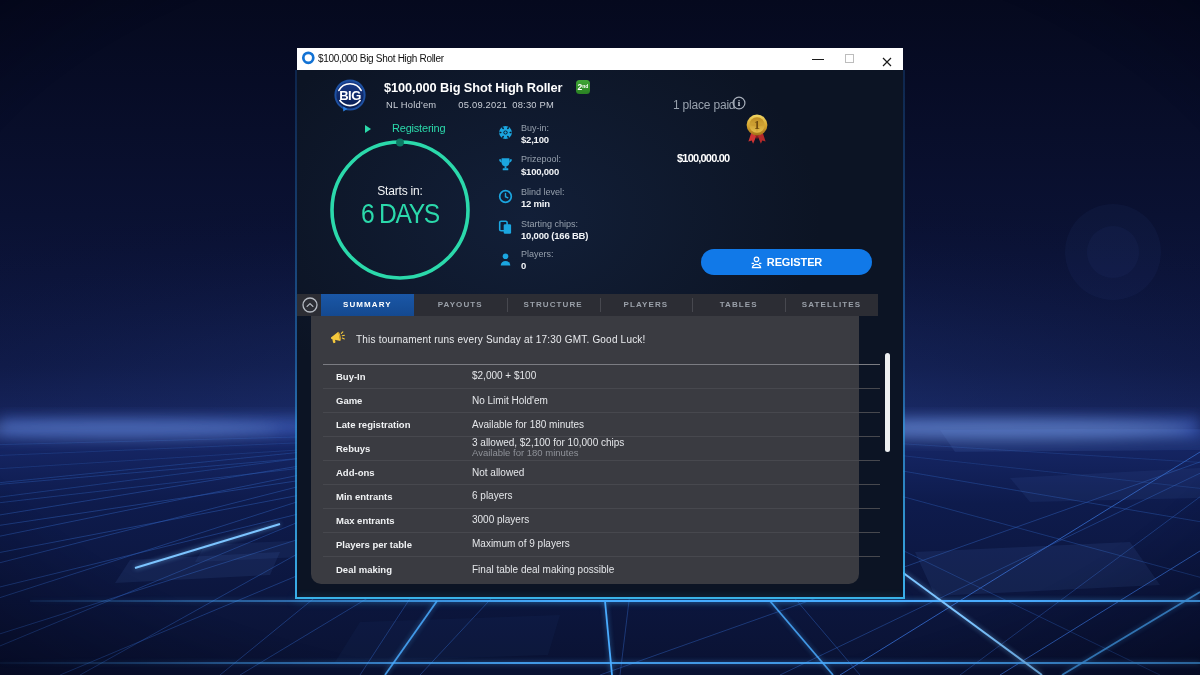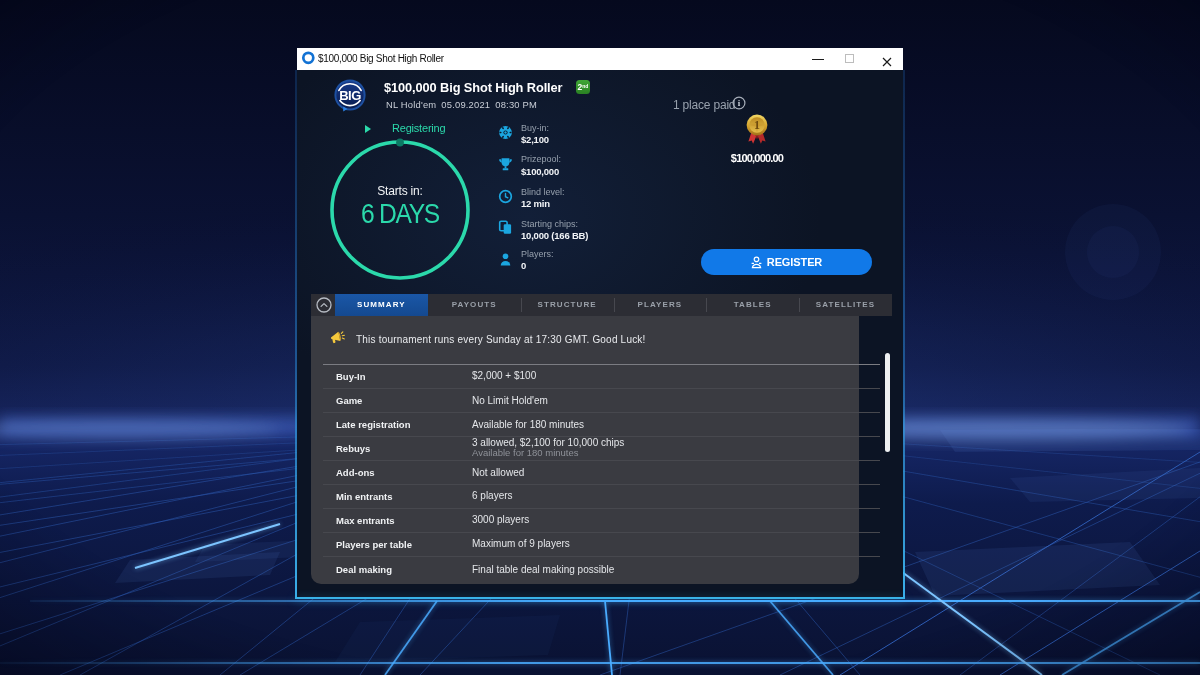--- a/index.html
+++ b/index.html
@@ -4,21 +4,21 @@
 *{margin:0;padding:0;box-sizing:border-box}
 html,body{width:1200px;height:675px;overflow:hidden;background:#0a1034;font-family:"Liberation Sans",sans-serif;position:relative}
 #win{position:absolute;left:297px;top:48px;width:606px;height:549px}
 #tbar{position:absolute;left:0;top:0;width:606px;height:22px;background:#fff}
 #tbar .ttl{position:absolute;left:21px;top:0;line-height:22px;font-size:10px;color:#101010;letter-spacing:-0.3px}
 .fedge{position:absolute;width:2px;top:22px;height:529px;background:linear-gradient(rgba(25,70,125,0.45) 0%,rgba(40,130,200,0.55) 55%,rgba(62,185,245,0.95) 100%)}
 #fbot{position:absolute;left:-2px;top:549px;width:610px;height:2px;background:#39b2e8;box-shadow:0 2px 8px rgba(50,170,240,0.55)}
 #wbody{position:absolute;left:0;top:22px;width:606px;height:527px;background:radial-gradient(ellipse 420px 300px at 38% 28%, #121f38 0%, #0c1424 70%)}
 .slab{position:absolute;left:224px;font-size:9px;color:#96a0ad;letter-spacing:0px}
 .sval{position:absolute;left:224px;font-size:9.5px;font-weight:bold;color:#f2f4f7;letter-spacing:-0.2px}
-#tabbar{position:absolute;left:14px;top:224px;width:581px;height:22px;background:#2c2d34}
+#tabbar{position:absolute;left:0;top:224px;width:581px;height:22px;background:#2c2d34}
 .tab{position:absolute;top:0;height:22px;line-height:22px;text-align:center;font-size:8px;font-weight:bold;letter-spacing:1.1px;color:#9aa0a9}
 .tabon{background:linear-gradient(#1a57a7,#144990);color:#fff}
 .tsep{position:absolute;left:0;top:4px;width:1px;height:14px;background:#47484f}
 #panel{position:absolute;left:14px;top:246px;width:548px;height:267.5px;background:#3a3b41;border-radius:0 0 10px 10px}
 #panel .ann{position:absolute;left:45px;top:18px;font-size:10px;color:#e9ebee;letter-spacing:0.2px}
 .bsep{position:absolute;left:12px;width:557px;height:1px;background:#7b7c82;top:48.4px}
 .rsep{position:absolute;left:12px;width:557px;height:1px;background:#47484e}
 .rlab{position:absolute;left:25px;font-size:9.5px;font-weight:bold;color:#f0f2f4;letter-spacing:0px}
 .rval{position:absolute;left:161px;font-size:10px;color:#e4e6e9;letter-spacing:0px}
 .rsub{position:absolute;left:161px;font-size:9.5px;color:#8e9198;letter-spacing:0px}
@@ -179,21 +179,21 @@
             </linearGradient>
           </defs>
 <circle cx="19" cy="18" r="14.6" fill="url(#lgr)" stroke="#1d4fa0" stroke-width="2"></circle>
 <path d="M7.9 13.4 A 12.6 12.6 0 0 1 30.1 13.4" fill="none" stroke="#ffffff" stroke-width="1.7" stroke-linecap="round"></path>
 <path d="M8.9 23.6 A 12.6 12.6 0 0 0 29.1 23.6" fill="none" stroke="#ffffff" stroke-width="1.7" stroke-linecap="round"></path>
 <text x="19" y="22.9" text-anchor="middle" font-family="Liberation Sans,sans-serif" font-size="13" font-weight="bold" fill="#ffffff" letter-spacing="-0.5">BIG</text>
 <path d="M12.2 29.6 l4.3 2.5 -4.3 2.5 Z" fill="#2a7de0"></path>
 </svg></div>
   <div style="position:absolute;left:87px;top:9.5px;font-size:12.8px;font-weight:bold;color:#fff;letter-spacing:-0.1px">$100,000 Big Shot High Roller</div>
   <div style="position:absolute;left:279px;top:10px;width:14px;height:13.5px;border-radius:3.5px;background:linear-gradient(#3fa636,#2a8123);text-align:center;line-height:13px;font-size:8.5px;font-weight:bold;color:#fff">2<span style="font-size:5px;vertical-align:2px">nd</span></div>
-  <div style="position:absolute;left:89px;top:28.5px;font-size:9.4px;color:#c9ced7;letter-spacing:0.2px"><span style="margin-right:5px">NL Hold'em</span><span style="margin-right:5px">05.09.2021</span><span>08:30 PM</span></div>
+  <div style="position:absolute;left:89px;top:28.5px;font-size:9.4px;color:#c9ced7;letter-spacing:0.2px"><span style="margin-right:22px">NL Hold'em</span><span style="margin-right:5px">05.09.2021</span><span>08:30 PM</span></div>
 
   <div style="position:absolute;left:376px;top:27.5px;font-size:12px;color:#98a1ad;letter-spacing:-0.2px">1 place paid</div>
   <div style="position:absolute;left:435px;top:26px"><svg width="14" height="14" viewBox="0 0 14 14">
           <circle cx="7" cy="7" r="5.9" fill="none" stroke="#a7aeb9" stroke-width="1.2"></circle>
 <text x="7" y="10.4" text-anchor="middle" font-family="Liberation Serif,serif" font-size="9" font-weight="bold" fill="#cdd2da">i</text>
         </svg></div>
 
   <div style="position:absolute;left:67.5px;top:54.5px;width:0;height:0;border-left:6px solid #2bd9ab;border-top:4px solid transparent;border-bottom:4px solid transparent"></div>
   <div style="position:absolute;left:95px;top:51.5px;font-size:11px;color:#2bd9ab;letter-spacing:-0.2px">Registering</div>
 
@@ -258,21 +258,21 @@
             </linearGradient>
           </defs>
 <path d="M11 16.5 L7.4 27.5 l3.3 -0.9 1.4 3.2 4 -9.5 Z" fill="#cf3434"></path>
 <path d="M21 16.5 l3.6 11 -3.3 -0.9 -1.4 3.2 -4 -9.5 Z" fill="#b32a2a"></path>
 <path d="M13.2 18.5 l2.8 7 2.8 -7 -2.8 3.6 Z" fill="#8f1f1f"></path>
 <circle cx="16" cy="11" r="10.4" fill="url(#gold)"></circle>
 <circle cx="16" cy="11" r="7.7" fill="url(#goldin)"></circle>
 <path d="M16 3.6 l1.4 6 6 1.4 -6 1.4 -1.4 6 -1.4 -6 -6 -1.4 6 -1.4 Z" fill="#c9982f" opacity="0.7"></path>
 <text x="16" y="15.4" text-anchor="middle" font-family="Liberation Serif,serif" font-size="12" font-weight="bold" fill="#6e4a0e">1</text>
 </svg></div>
-  <div style="position:absolute;left:380px;top:82px;width:160px;text-align:center;font-size:11px;font-weight:bold;color:#fff;letter-spacing:-0.8px">$100,000.00</div>
+  <div style="position:absolute;left:380px;top:82px;width:160px;font-size:11px;font-weight:bold;color:#fff;letter-spacing:-0.8px">$100,000.00</div>
   <div style="position:absolute;left:404px;top:179px;width:171px;height:26px;border-radius:13px;background:#1179e8;display:flex;align-items:center;justify-content:center;gap:5px">
     <svg width="11" height="13" viewBox="0 0 11 13">
           <g fill="none" stroke="#fff" stroke-width="1.2">
 <circle cx="5.5" cy="3.4" r="2.3"></circle>
             <path d="M1.4 11.6 a4.2 4.2 0 0 1 8.2 0 Z"></path>
             <path d="M0.6 7.3 h2.4 M8 7.3 h2.4"></path>
           </g>
         </svg>
         <span style="font-size:11px;font-weight:bold;color:#fff;letter-spacing:-0.1px">REGISTER</span>
   </div>

